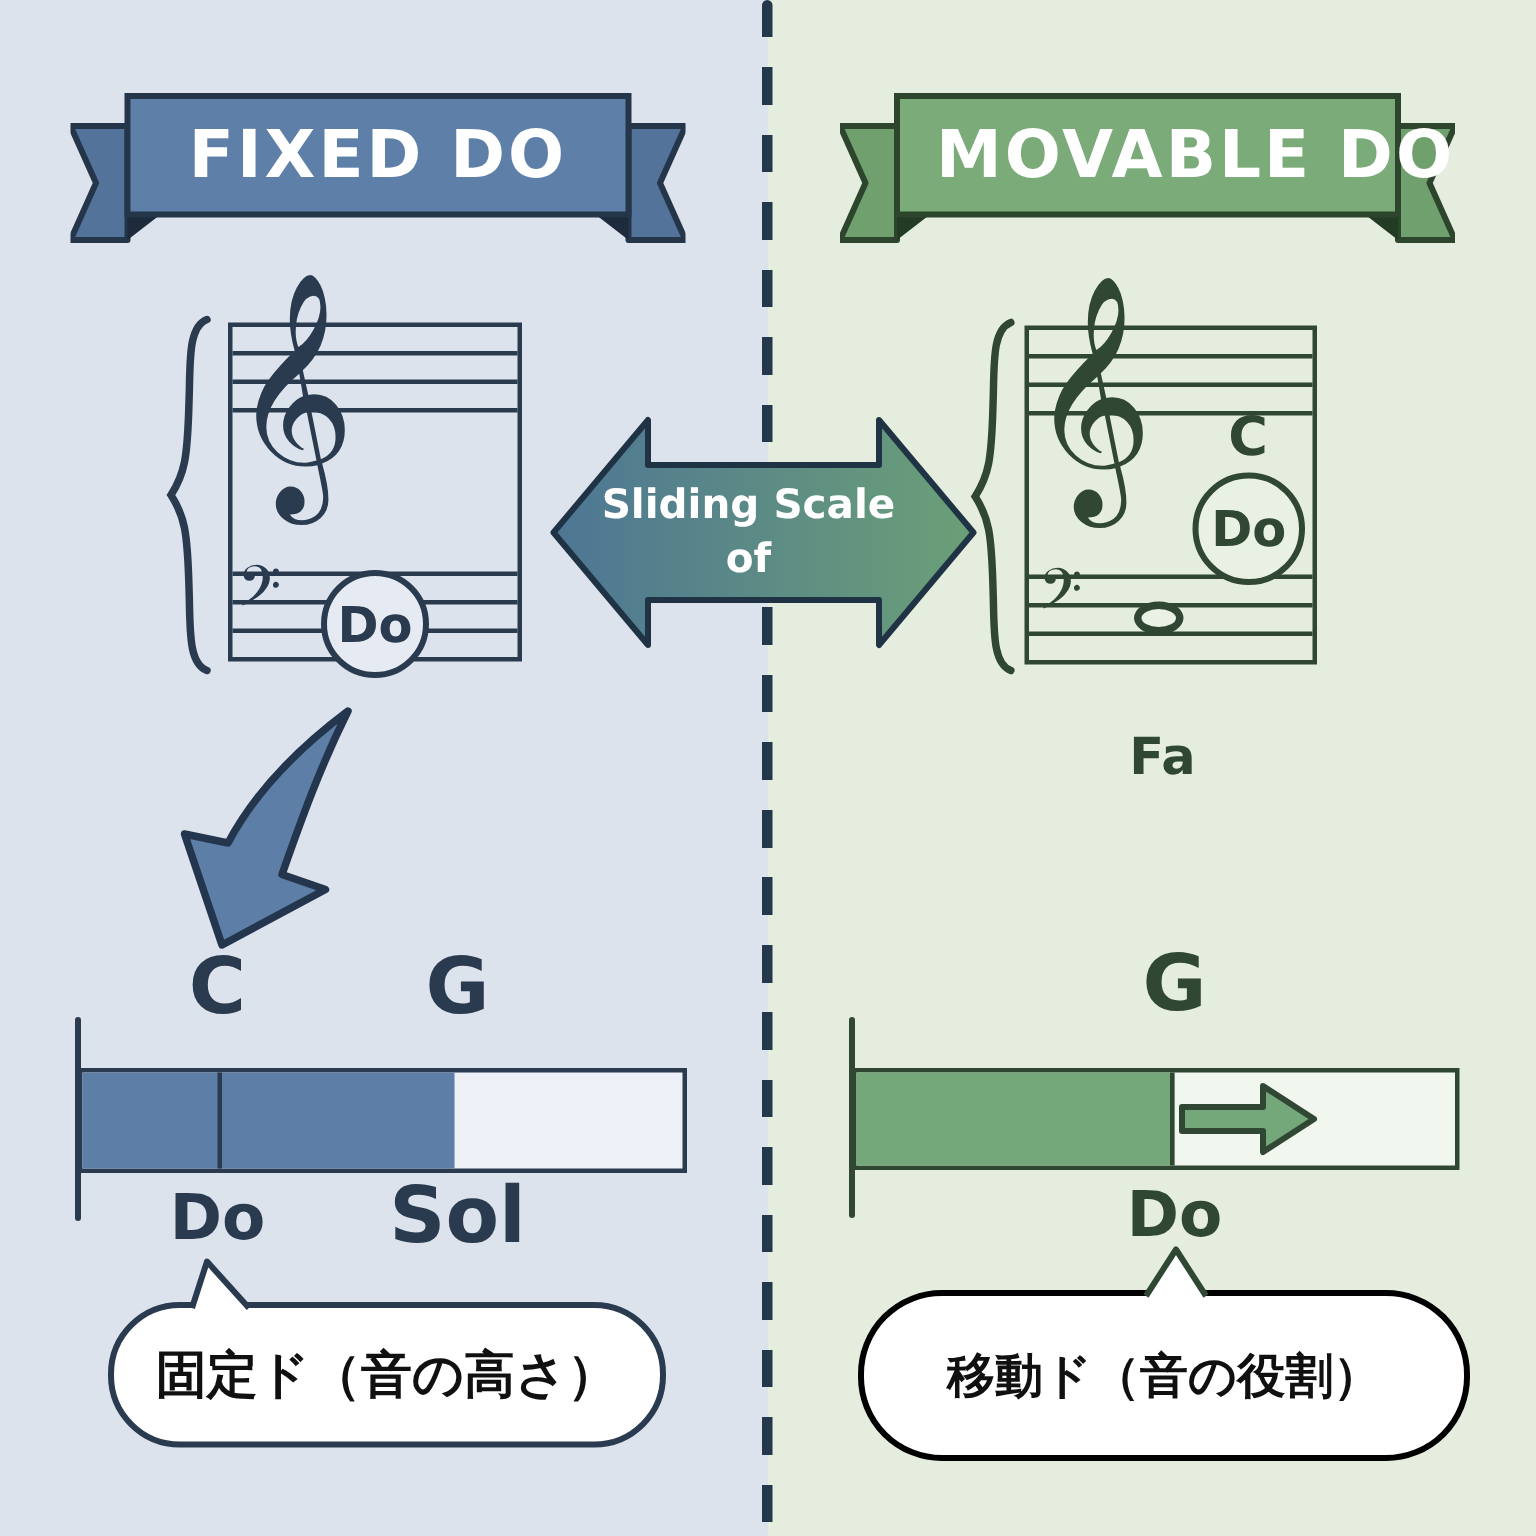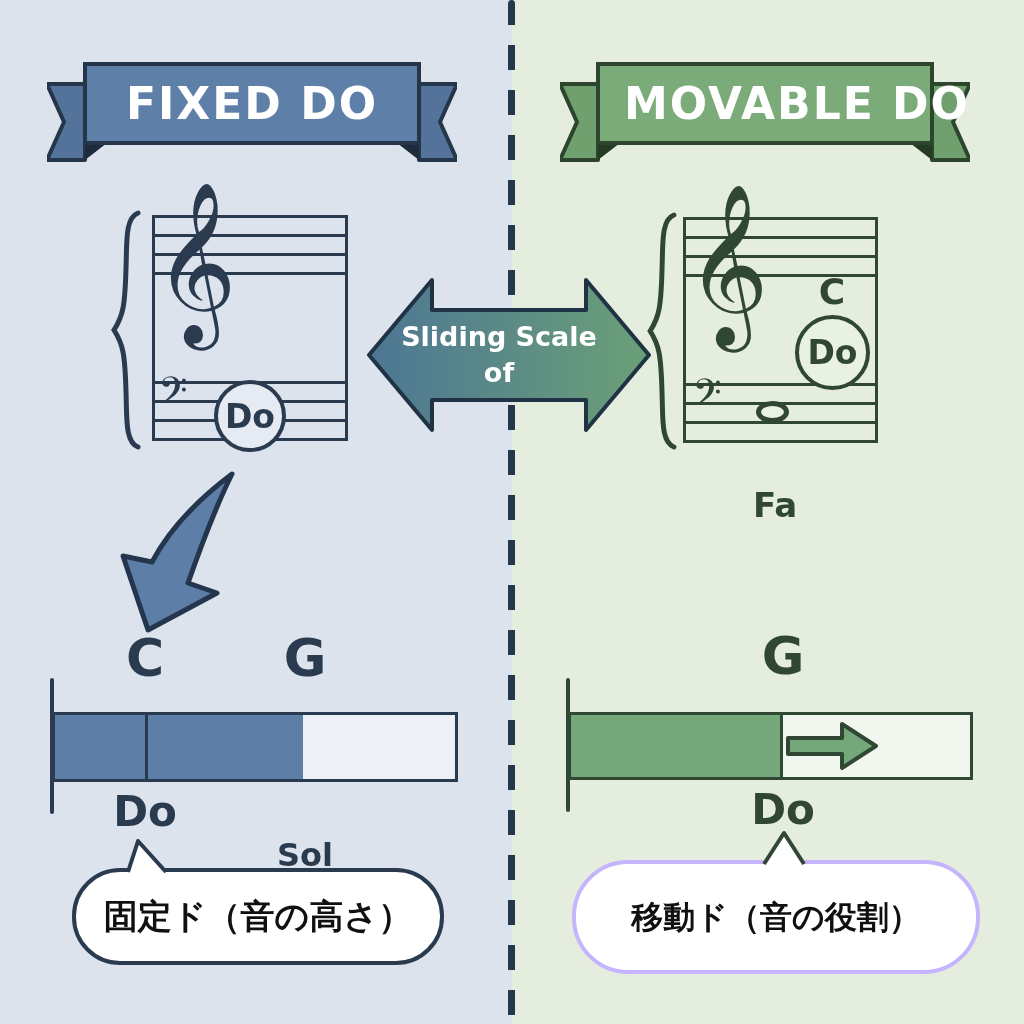--- a/index.html
+++ b/index.html
@@ -41,21 +41,21 @@
   .bar.blue{border-color:#2a3b50;background:#edf1f7;}
   .bar.green{border-color:#2f4733;background:#f1f6ee;}
   .bar-fill{position:absolute;left:0;top:0;height:100%;}
   .bar-fill.blue{background:#5d7ea6;}
   .bar-fill.green{background:#74a77a;}
   .bar-divider{position:absolute;top:0;width:3px;height:100%;background:#2a3b50;}
   
   .bubble{background:#ffffff;box-sizing:border-box;display:flex;flex-direction:column;
     align-items:center;justify-content:center;color:#101010;font-weight:bold;}
   .bubble.blue{border:4px solid #2a3b50;border-radius:48px;}
-  .bubble.green{border:4px solid #c4b5fd;border-radius:56px;}
+  .bubble.green{border:4px solid #000000;border-radius:56px;}
   
   .arrow-caption{display:flex;flex-direction:column;align-items:center;justify-content:center;
     color:#ffffff;font-weight:bold;font-size:27px;line-height:1.35;text-align:center;}
 </style>
 </head>
 <body>
 
 <div class="abs panel-left"></div>
 <div class="abs panel-right"></div>
 <div class="abs dashed-line"></div>
@@ -89,21 +89,21 @@
 </svg>
 
 <div class="abs axis blue" style="left:50px;top:678px;height:136px;"></div>
 <div class="abs bar blue" style="left:52px;top:712px;width:406px;height:70px;">
   <div class="bar-fill blue" style="width:248px;"></div>
   <div class="bar-divider" style="left:90px;"></div>
 </div>
 <div class="abs lbl blue" style="left:115px;top:632px;width:60px;height:52px;font-size:52px;">C</div>
 <div class="abs lbl blue" style="left:275px;top:632px;width:60px;height:52px;font-size:52px;">G</div>
 <div class="abs lbl blue" style="left:110px;top:788px;width:70px;height:46px;font-size:42px;">Do</div>
-<div class="abs lbl blue" style="left:268px;top:832px;width:74px;height:46px;font-size:32px;">Sol</div>
+<div class="abs lbl blue" style="left:268px;top:788px;width:74px;height:46px;font-size:52px;">Sol</div>
 
 <div class="abs bubble blue" style="left:72px;top:868px;width:372px;height:97px;font-size:34px;justify-content:center;">
   <span>固定ド（音の高さ）</span>
 </div>
 <svg class="abs" style="left:124px;top:838px;" width="44" height="36" viewBox="0 0 44 36">
   <path d="M4,34 L14,3 L42,34" fill="#ffffff" stroke="#2a3b50" stroke-width="4" stroke-linejoin="round"></path>
 </svg>
 
 <svg class="abs" style="left:366px;top:270px;" width="286" height="170" viewBox="0 0 286 170">
   <defs>

